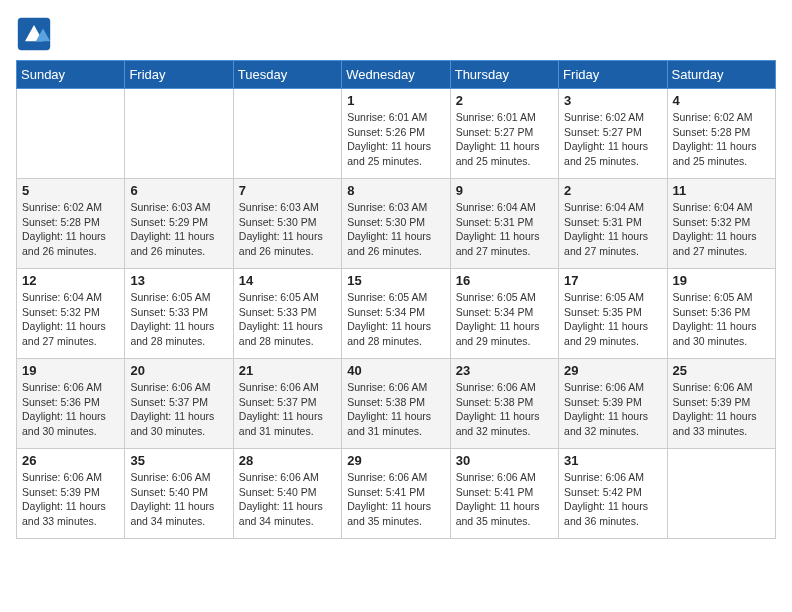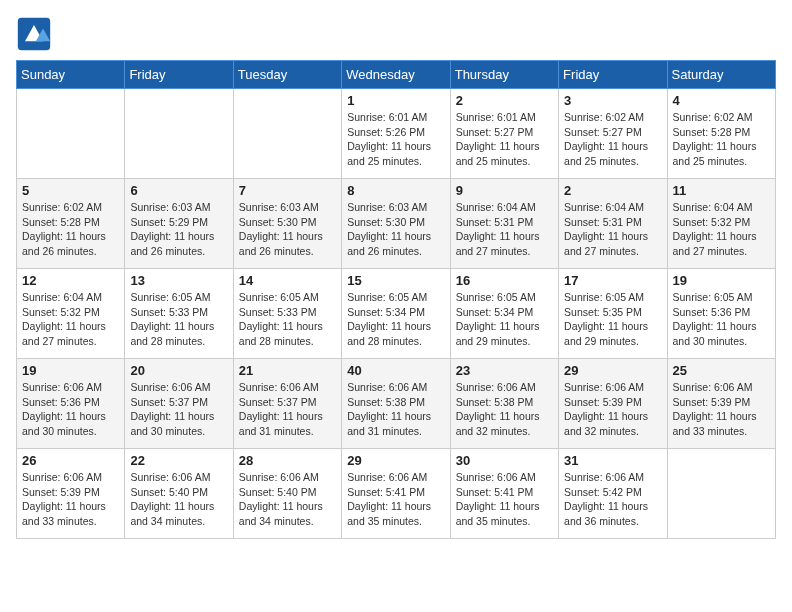--- a/index.html
+++ b/index.html
@@ -287,21 +287,21 @@
         </td>
       </tr>
       <tr>
         <td>
           <div class="day-number">26</div>
           <div class="day-info" style="white-space: pre-line;">Sunrise: 6:06 AM
 Sunset: 5:39 PM
 Daylight: 11 hours and 33 minutes.</div>
         </td>
         <td>
-          <div class="day-number">22</div>
+          <div class="day-number">35</div>
           <div class="day-info" style="white-space: pre-line;">Sunrise: 6:06 AM
 Sunset: 5:40 PM
 Daylight: 11 hours and 34 minutes.</div>
         </td>
         <td>
           <div class="day-number">28</div>
           <div class="day-info" style="white-space: pre-line;">Sunrise: 6:06 AM
 Sunset: 5:40 PM
 Daylight: 11 hours and 34 minutes.</div>
         </td>

